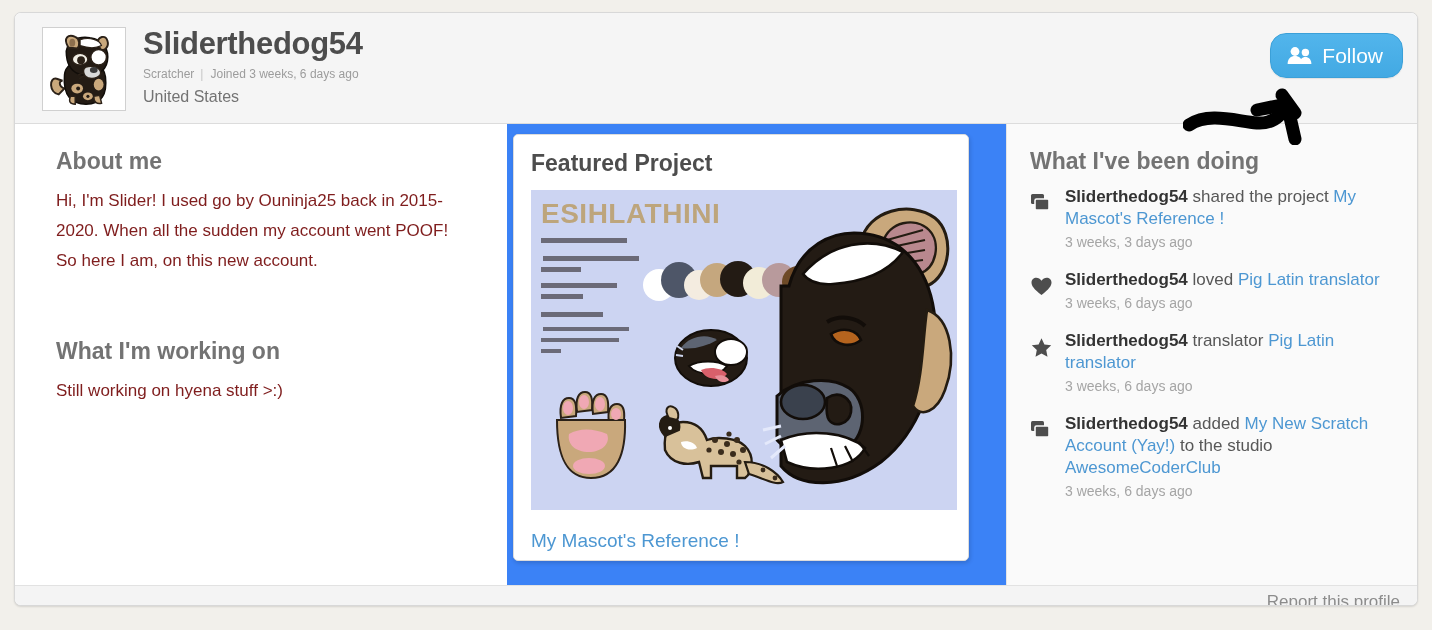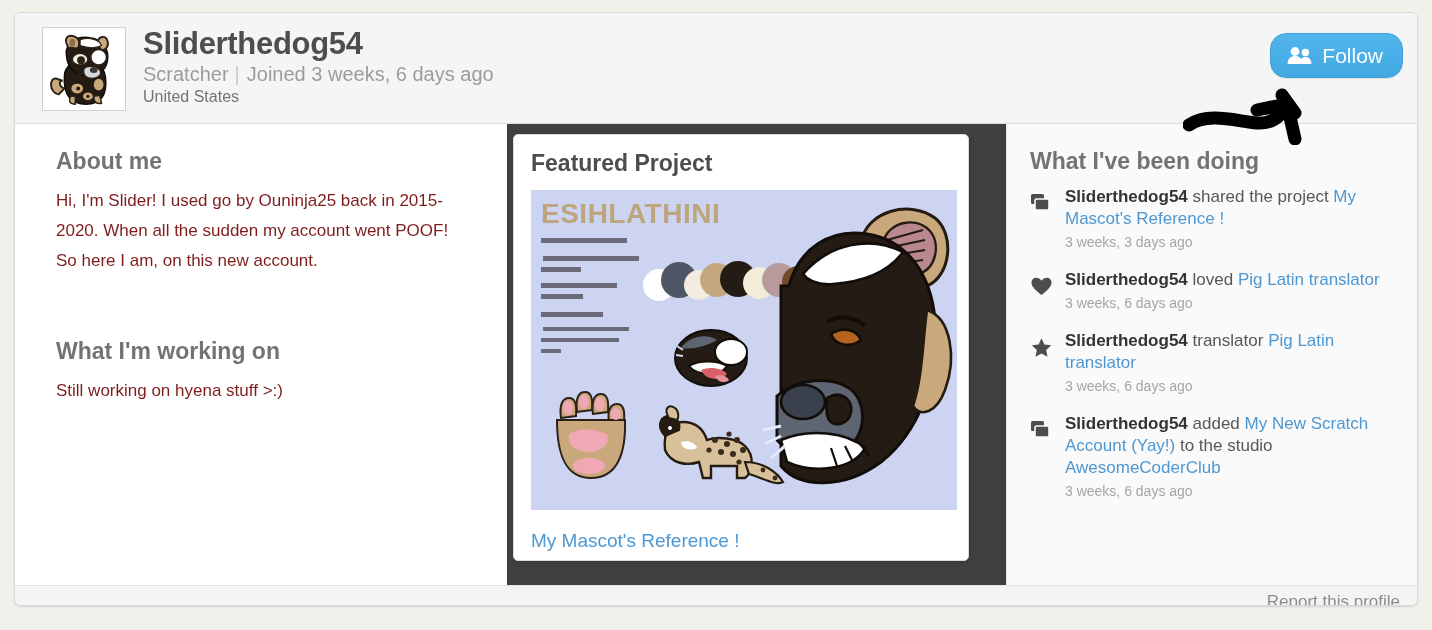--- a/index.html
+++ b/index.html
@@ -50,21 +50,21 @@
   .username {
     font-size: 31px;
     font-weight: bold;
     color: #4d4d4d;
     letter-spacing: -0.3px;
     line-height: 38px;
     margin: 0;
     white-space: nowrap;
   }
   .meta-line {
-    font-size: 20px;
+    font-size: 12px;
     color: #9c9c9c;
     line-height: 22px;
     white-space: nowrap;
   }
   .meta-sep {
     display: inline-block;
     color: #c8c8c8;
     padding: 0 7px 0 6px;
   }
   .location {
@@ -105,21 +105,21 @@
     display: flex;
     height: 461px;
   }
   .col-left {
     width: 492px;
     background: #ffffff;
     padding: 22px 36px 0 41px;
   }
   .col-mid {
     width: 499px;
-    background: #404040;
+    background: #3b82f6;
     padding: 22px 0 0 0;
     position: relative;
   }
   .col-right {
     flex: 1;
     background: #fafafa;
     border-left: 1px solid #e4e4e4;
     padding: 22px 18px 0 23px;
   }
   .section-title {

